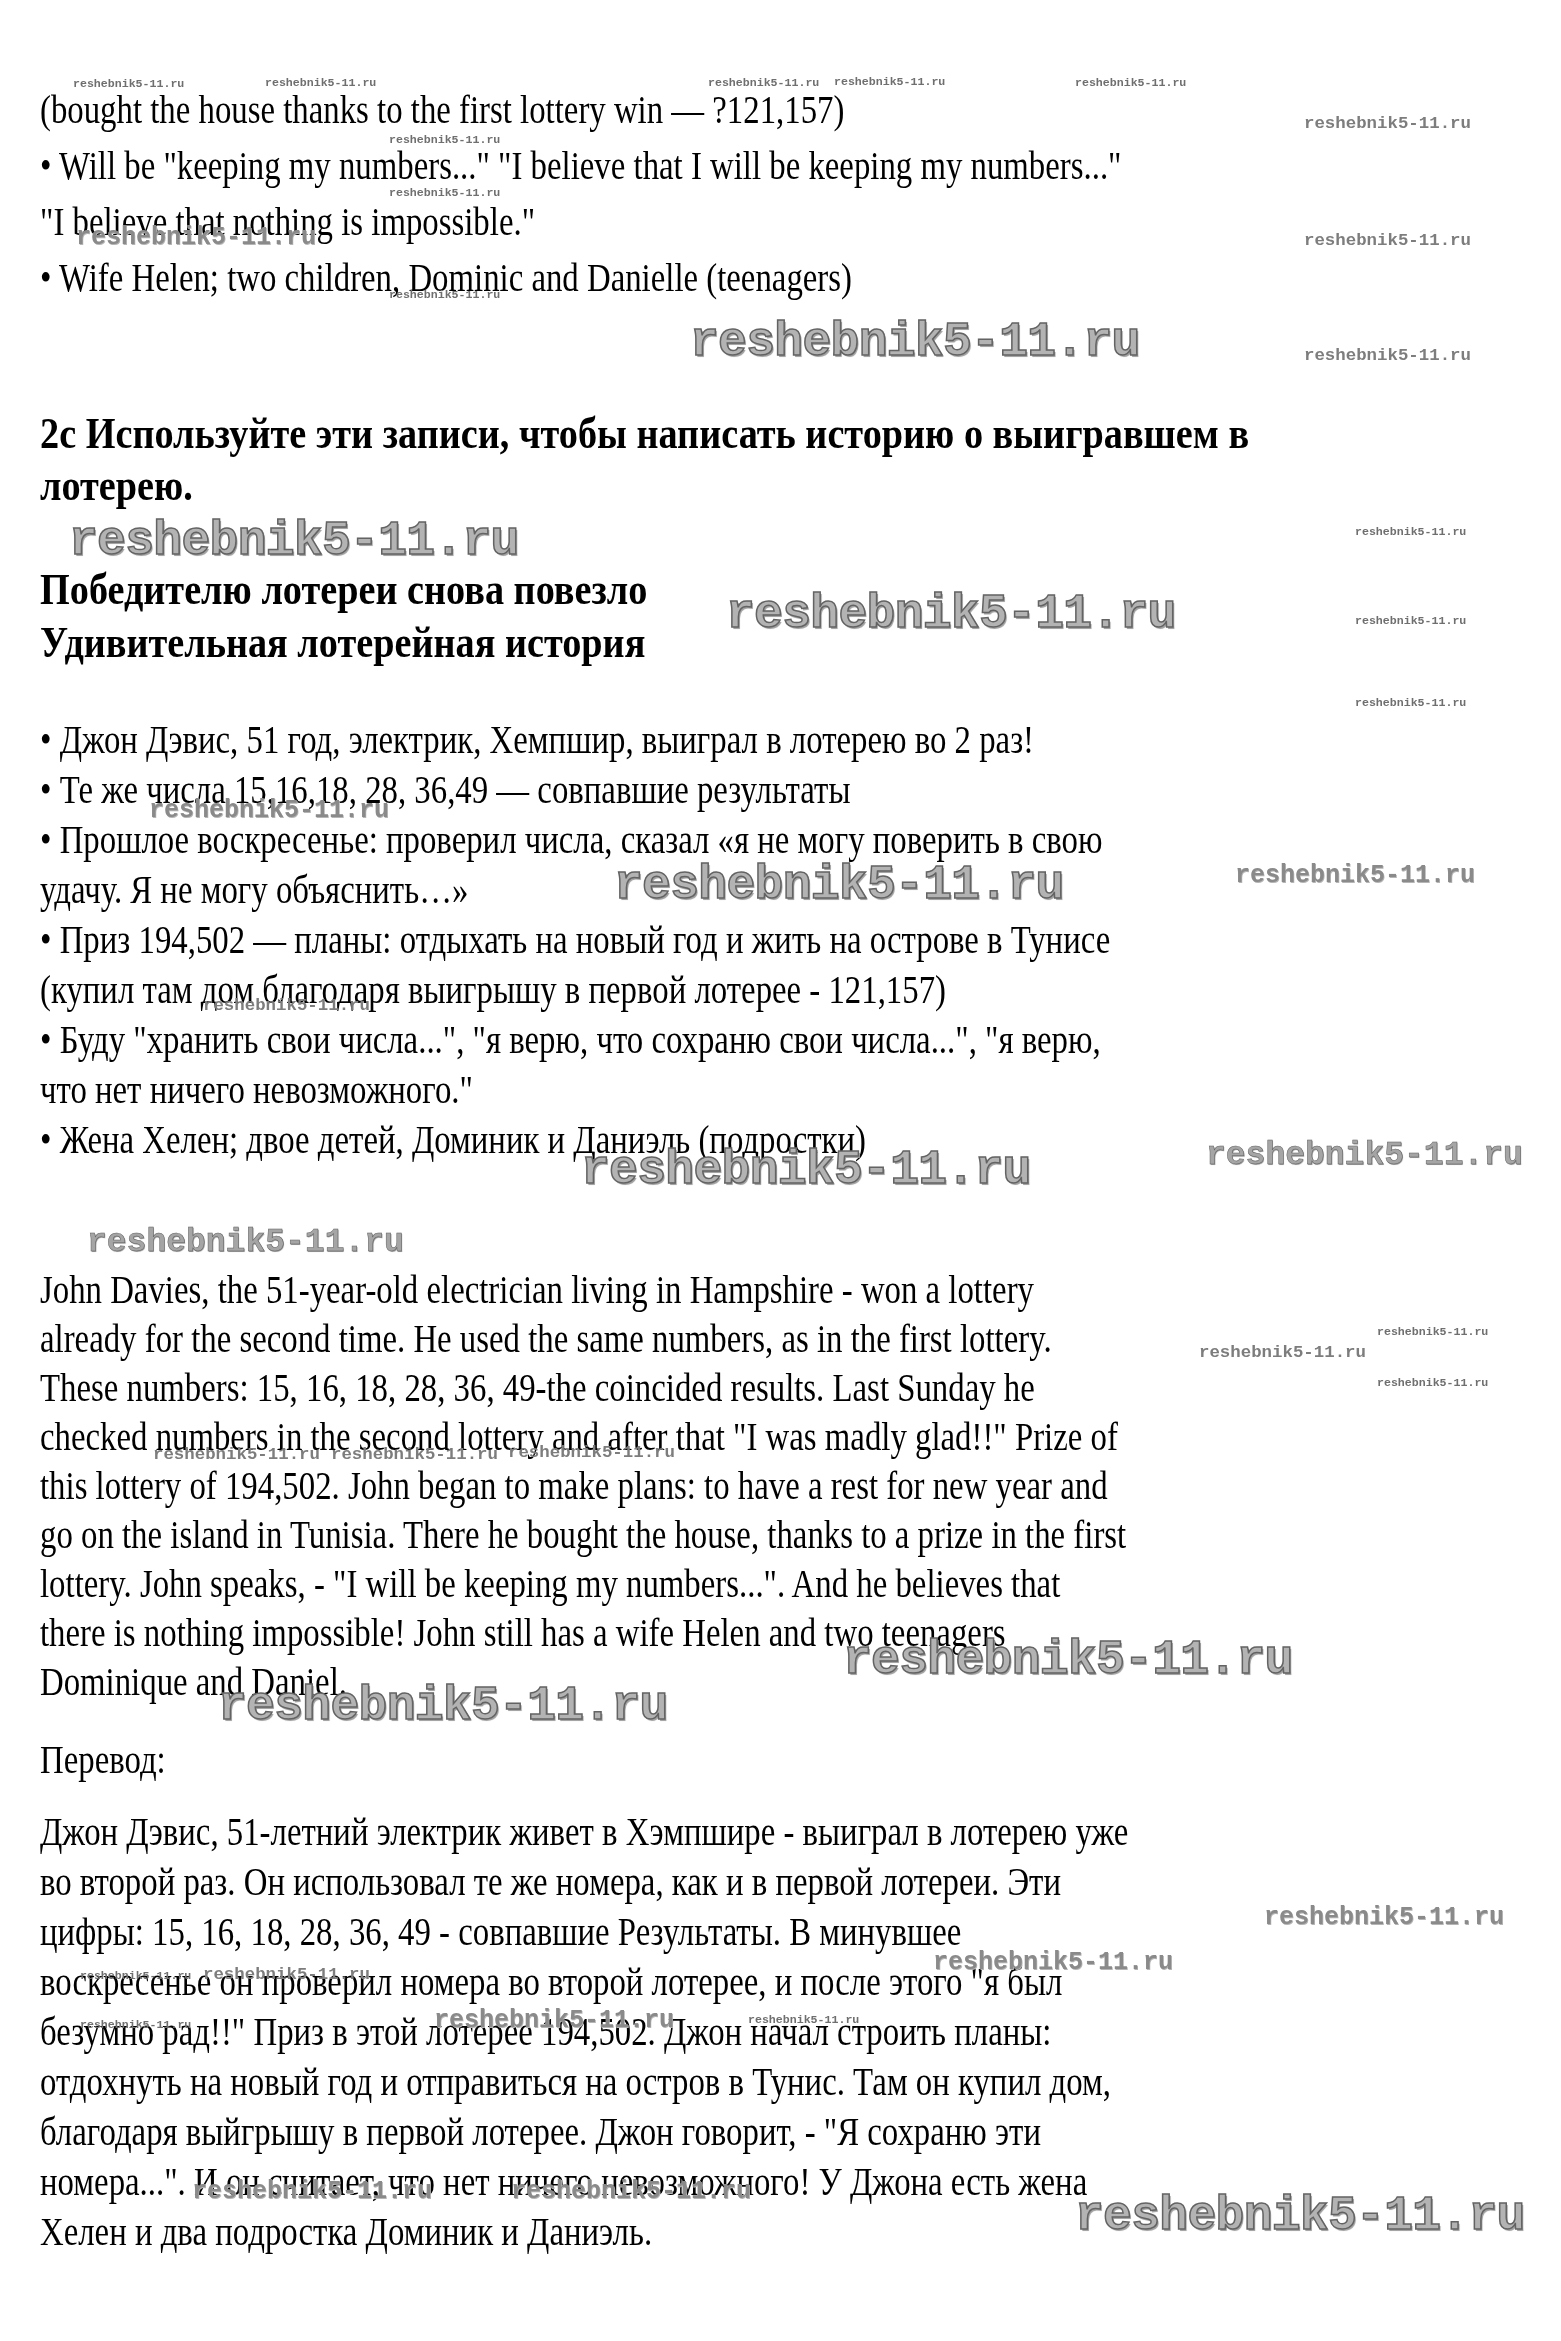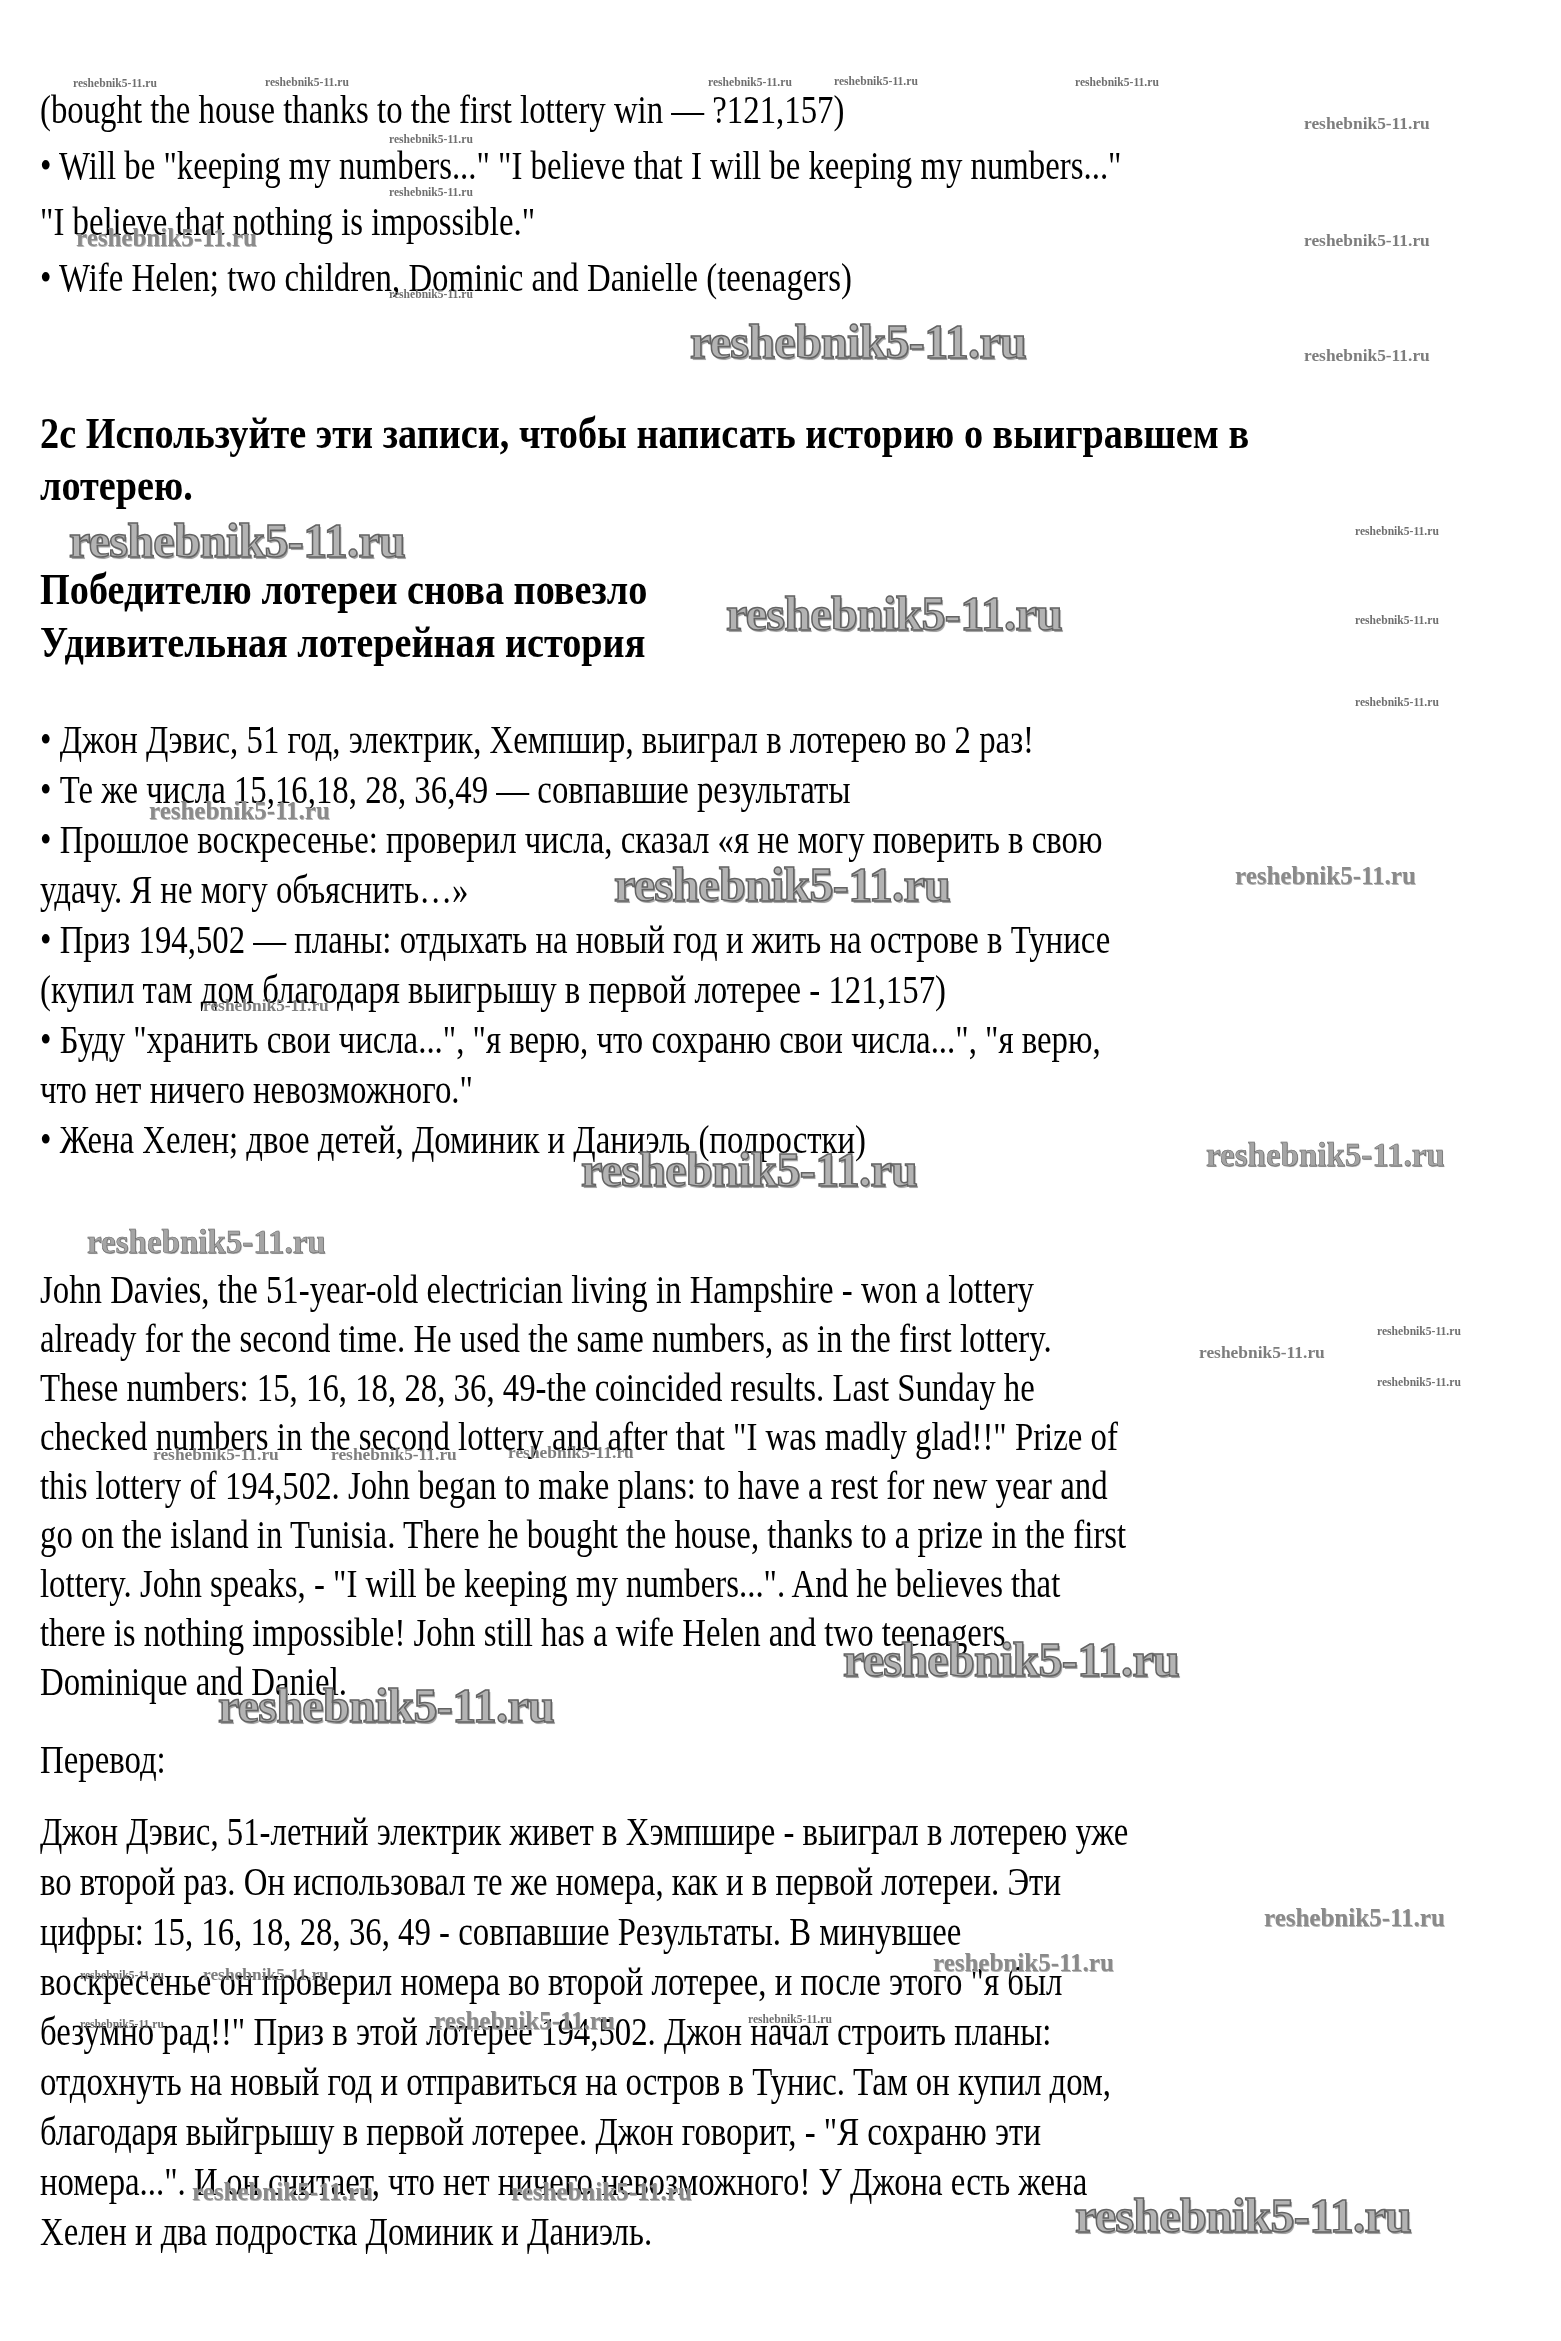--- a/index.html
+++ b/index.html
@@ -21,21 +21,21 @@
   #subtitle2{top:616px;}
   .notes-ru{top:714px;font-size:41px;line-height:50px;}
   .essay-en{top:1265px;font-size:41px;line-height:49px;}
   .translation-label{top:1735px;font-size:41px;}
   .essay-ru{top:1806px;font-size:41px;line-height:50px;}
 
   
   #watermark-layer{position:absolute;inset:0;z-index:5;pointer-events:none;}
   .wm{
     position:absolute;
-    font-family:Liberation Serif, serif;
+    font-family:Liberation Mono, monospace;
     font-weight:bold;
     white-space:nowrap;
     line-height:1;
   }
   .wm-xs{font-size:11.6px;color:#6f6f6f;}
   .wm-sm{font-size:17.4px;color:#7d7d7d;}
   .wm-md{font-size:25px;color:#8a8a8a;text-shadow:0.7px 0.7px 0 #b5b5b5;}
   .wm-ml{font-size:33px;color:#a5a5a5;-webkit-text-stroke:0.5px #606060;text-shadow:0.7px 0.7px 0.7px #9a9a9a;}
   .wm-lg{font-size:48px;color:#b3b3b3;-webkit-text-stroke:1.5px #636363;text-shadow:1.5px 1.5px 0.7px #a0a0a0;letter-spacing:-0.7px;}
 </style>

